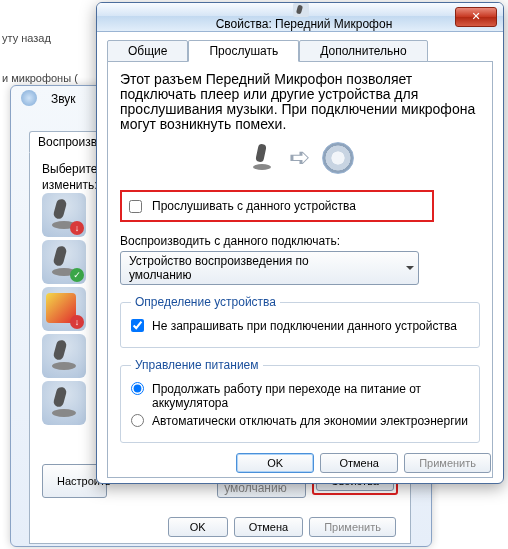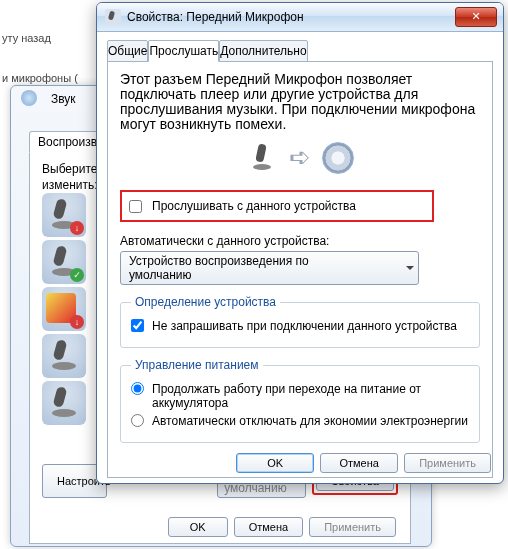--- a/index.html
+++ b/index.html
@@ -168,20 +168,21 @@
     overflow: hidden;
   }
   .props-titlebar {
     height: 28px;
     background: linear-gradient(#f8fbff,#d7e6f6 45%,#c2d9f0 46%,#e2eefa);
     border-bottom: 1px solid #9ab4d3;
     display: flex;
     align-items: center;
     padding-left: 8px;
     position: relative;
+    flex-direction: column;
   }
   .props-titlebar .ticon {
     width: 16px; height: 16px; margin-right: 6px;
     background: #d9e3ee; border-radius: 2px; position: relative;
   }
   .props-titlebar .ticon::before {
     content:""; position:absolute; left:4px; top:2px;
     width:5px;height:9px;background:#555;border-radius:3px;transform:rotate(15deg);
   }
   .props-close {
@@ -193,21 +194,21 @@
   }
   .tabs {
     margin: 8px 10px 0 10px;
     border-bottom: 1px solid #a3b4c7;
     display: flex;
     font-size: 12px;
   }
   .tab {
     border: 1px solid #a3b4c7;
     background: #f0f4f9;
-    padding: 3px 0;
+    padding: 3px 20px;
     border-radius: 2px 2px 0 0;
     margin-right: 0px;
     margin-bottom: -1px;
     border-bottom: 1px solid #a3b4c7;
   }
   .tab.active {
     background: #fff;
     border-bottom: 1px solid #fff;
     position: relative;
     top: 0px;
@@ -389,21 +390,21 @@
     <div class="desc">Этот разъем Передний Микрофон позволяет подключать плеер или другие устройства для прослушивания музыки. При подключении микрофона могут возникнуть помехи.</div>
     <div class="icons-row">
       <span class="mic2"></span>
       <span class="arrow">➪</span>
       <span class="spk"></span>
     </div>
     <label class="chk-wrap">
       <input type="checkbox" style="">
       <span>Прослушивать с данного устройства</span>
     </label>
-    <div class="lbl">Автоматически с данного устройства:</div>
+    <div class="lbl">Воспроизводить с данного подключать:</div>
     <div class="sel">
       <span>Устройство воспроизведения по умолчанию</span>
       <span class="dd"></span>
     </div>
     <fieldset>
       <legend>Определение устройства</legend>
       <div class="check-row">
         <input type="checkbox" checked="" style="">
         <label>Не запрашивать при подключении данного устройства</label>
       </div>

